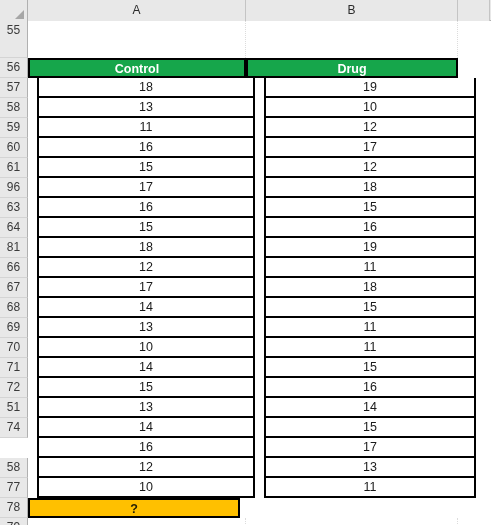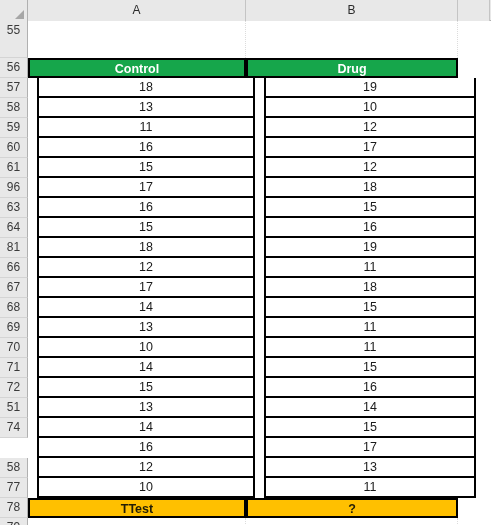--- a/index.html
+++ b/index.html
@@ -331,21 +331,20 @@
         <div class="row-head">77</div>
         <div class="cells">
           <div class="cell a data">10</div>
           <div class="cell b data">11</div>
           <div class="cell pad"></div>
         </div>
       </div>
       <div class="row r78">
         <div class="row-head">78</div>
         <div class="cells">
-          <div class="cell a ftr">TTest</div>
           <div class="cell b ftr">?</div>
           <div class="cell pad"></div>
         </div>
       </div>
       <div class="row r79">
         <div class="row-head">79</div>
         <div class="cells">
           <div class="cell a empty"></div>
           <div class="cell b empty"></div>
           <div class="cell pad"></div>

